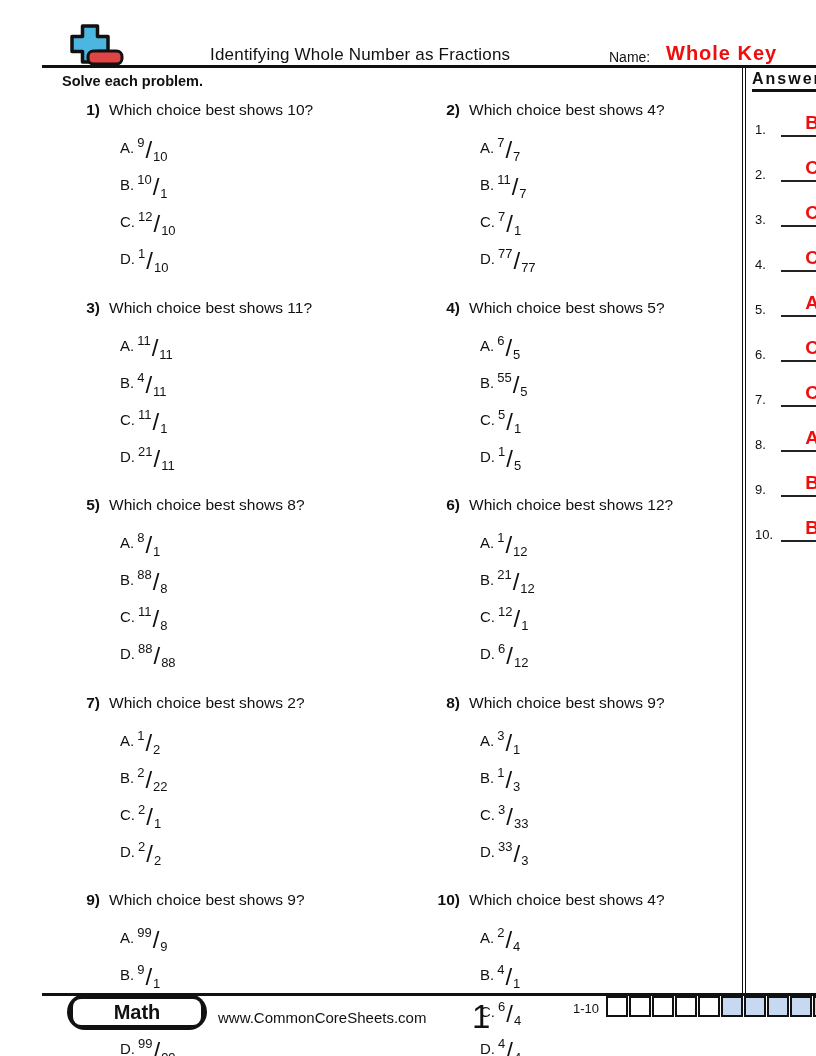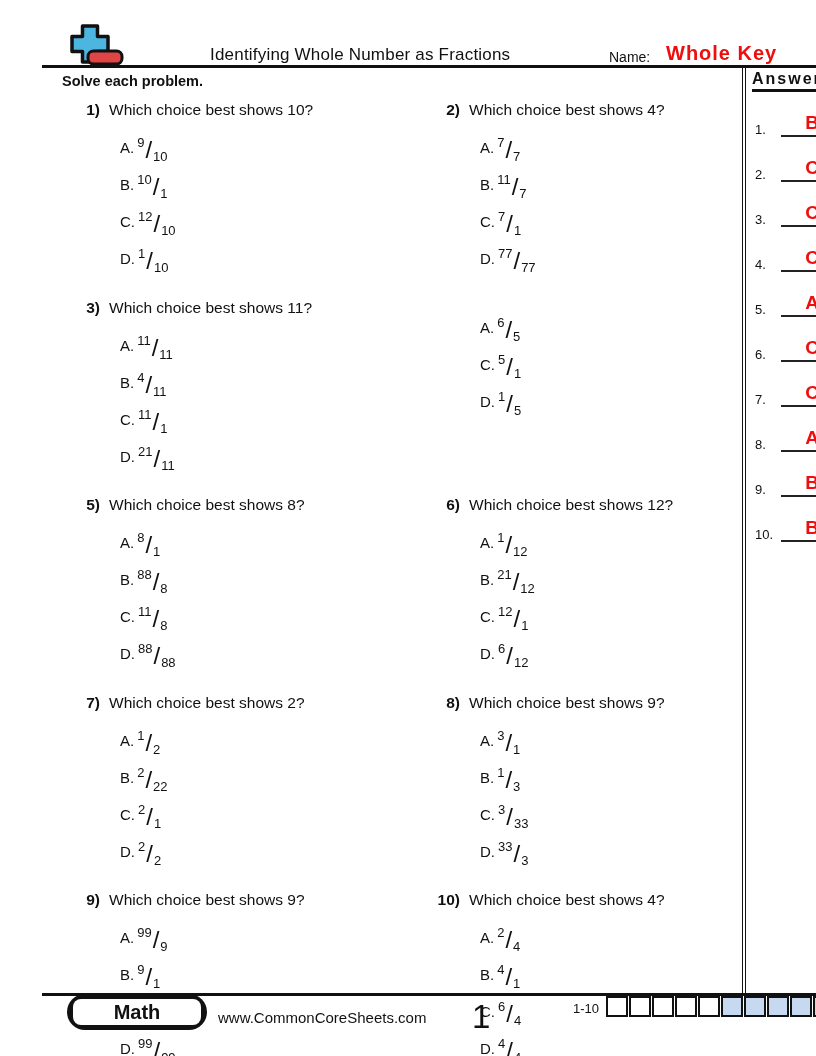--- a/index.html
+++ b/index.html
@@ -141,23 +141,29 @@
     </div>
           <div class="choice">
       <span class="c-label">C.</span><span class="frac"><span class="frac-num">11</span><span class="frac-slash"></span><span class="frac-den">1</span></span>
     </div>
           <div class="choice">
       <span class="c-label">D.</span><span class="frac"><span class="frac-num">21</span><span class="frac-slash"></span><span class="frac-den">11</span></span>
     </div>
         </div>
     </div>
       <div class="question">
+      <div class="q-header">
+        <span class="q-num">4)</span><span class="q-text">Which choice best shows 5?</span>
+      </div>
       <div class="choices">
           <div class="choice">
       <span class="c-label">A.</span><span class="frac"><span class="frac-num">6</span><span class="frac-slash"></span><span class="frac-den">5</span></span>
+    </div>
+          <div class="choice">
+      <span class="c-label">B.</span><span class="frac"><span class="frac-num">55</span><span class="frac-slash"></span><span class="frac-den">5</span></span>
     </div>
           <div class="choice">
       <span class="c-label">C.</span><span class="frac"><span class="frac-num">5</span><span class="frac-slash"></span><span class="frac-den">1</span></span>
     </div>
           <div class="choice">
       <span class="c-label">D.</span><span class="frac"><span class="frac-num">1</span><span class="frac-slash"></span><span class="frac-den">5</span></span>
     </div>
         </div>
     </div>
       <div class="question">

